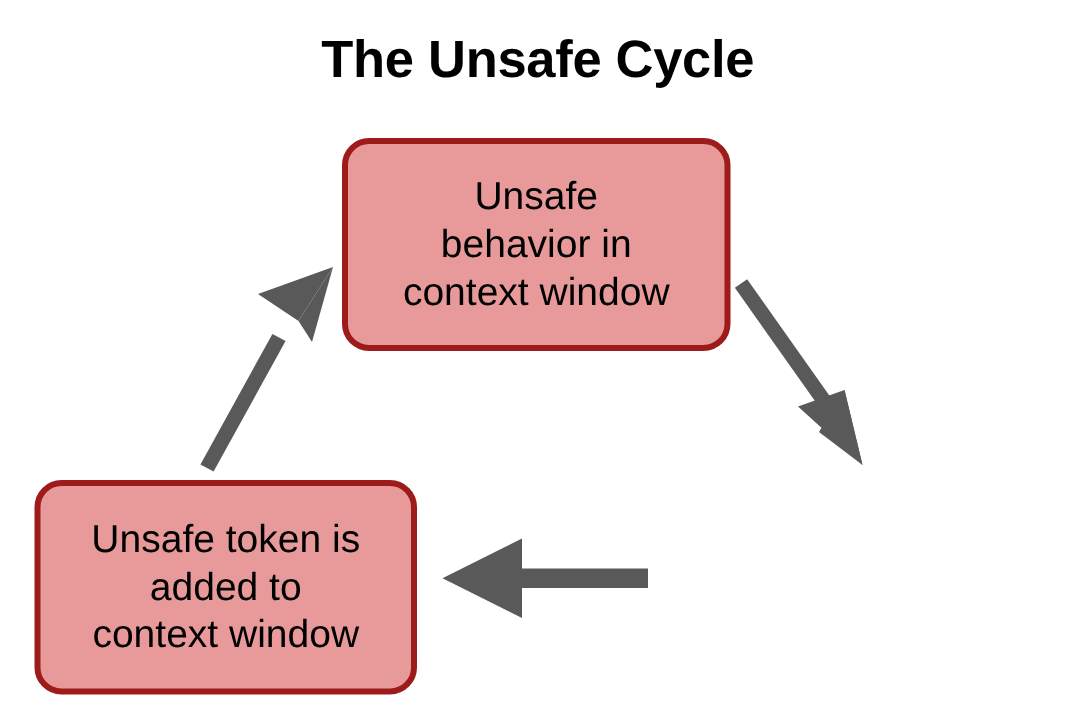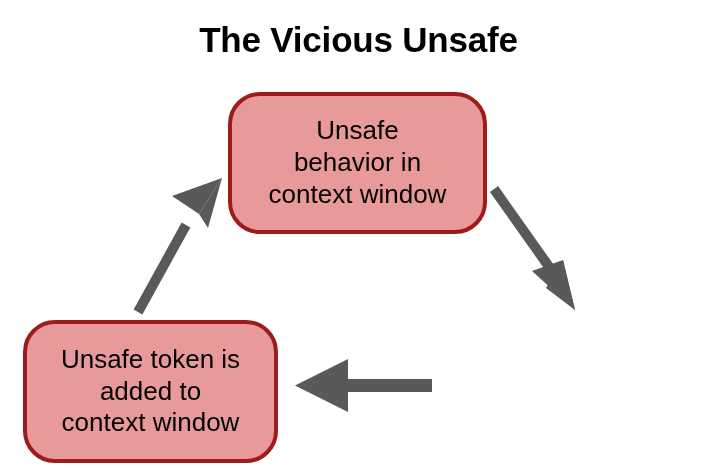--- a/index.html
+++ b/index.html
@@ -27,21 +27,21 @@
     font-weight: bold;
     color: #000000;
     letter-spacing: -0.2px;
     line-height: 1.1;
   }
   .node {
     position: absolute;
     box-sizing: border-box;
     background: #E89A9A;
     border: 4px solid #9E1B1B;
-    border-radius: 32px;
+    border-radius: 18px;
     display: flex;
     align-items: center;
     justify-content: center;
     text-align: center;
     color: #000000;
     font-size: 26px;
     line-height: 1.23;
     padding: 4px 8px;
   }
   .node .node-label {
@@ -74,21 +74,21 @@
     width: 717px;
     height: 471px;
     pointer-events: none;
   }
 </style>
 </head>
 <body>
 
 <div id="canvas">
 
-  <div id="diagram-title">The Vicious Unsafe</div>
+  <div id="diagram-title">The Unsafe Cycle</div>
 
   <svg id="arrows" viewBox="0 0 717 471">
 
     <g>
       <path d="M 494 189 L 552 271" stroke="#595959" stroke-width="10" fill="none" stroke-linecap="butt"></path>
       <path d="M 575 310 L 532 271 L 563 260 Z" fill="#595959"></path>
       <path d="M 575 310 L 563 260 L 546 288 Z" fill="#595959"></path>
     </g>
 
     <g>

